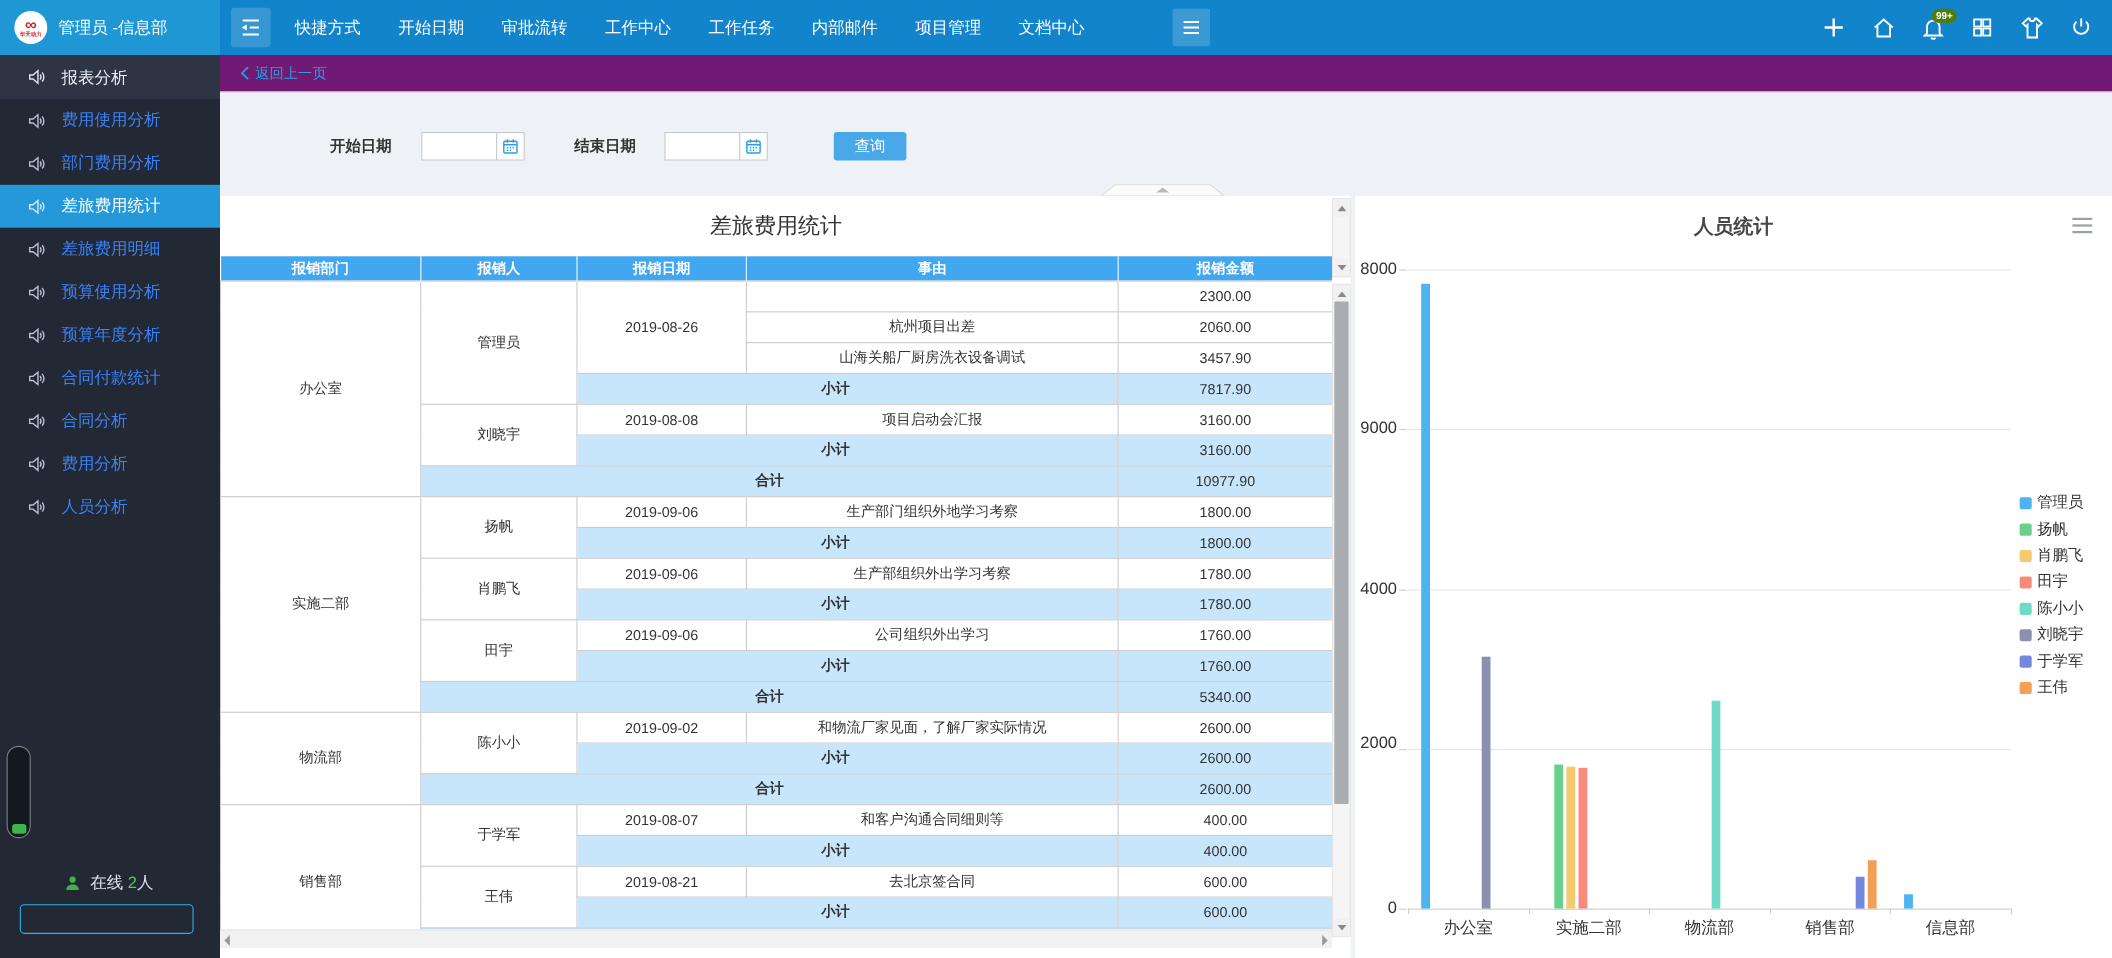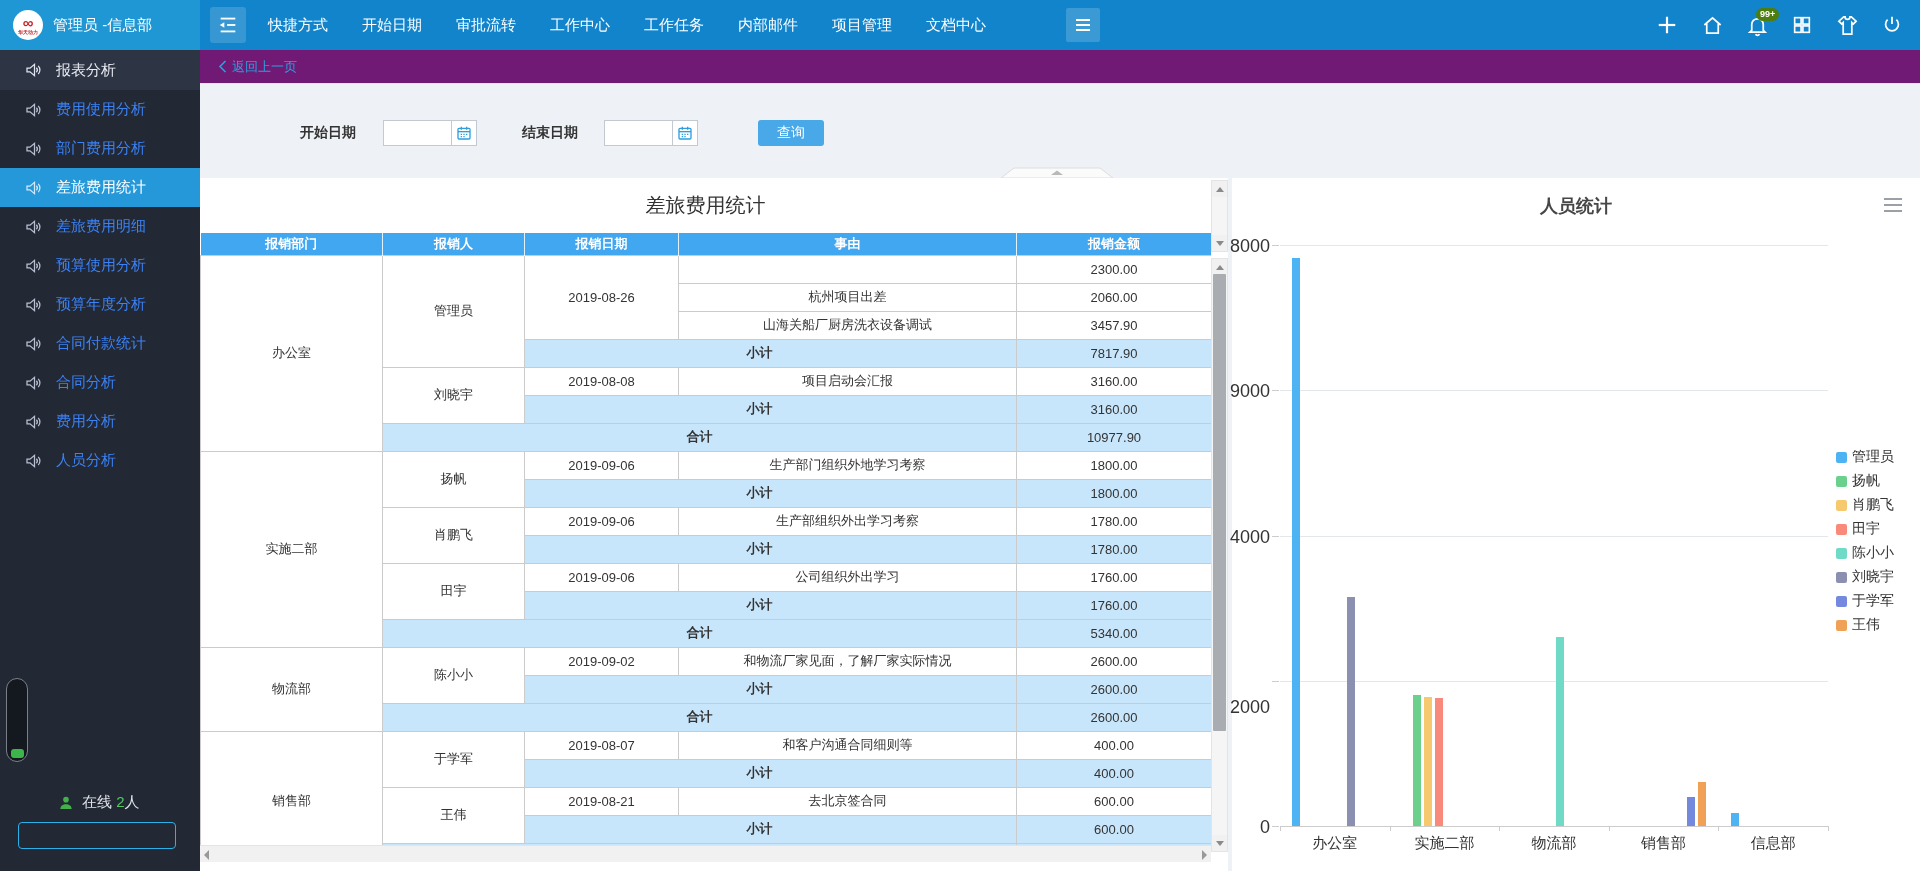--- a/index.html
+++ b/index.html
@@ -72,21 +72,21 @@
 
   
   .chart-panel { position:absolute; left:1032px; top:128px; width:688px; height:693px; background:#fff; }
   .chart-title { position:absolute; left:0; top:16px; width:688px; text-align:center; font-size:18px; color:#464646; font-weight:bold; }
   .toolbox { position:absolute; right:18px; top:20px; width:18px; height:14px; display:flex; flex-direction:column; justify-content:space-between; cursor:pointer; }
   .toolbox span { display:block; height:2px; background:#9aa0a6; }
   .gridline { position:absolute; height:1px; background:#e4e7ea; }
   .gridline.axis0 { background:#ccc; }
   .ydash { position:absolute; width:7px; height:1px; background:#ccc; }
   .xdash { position:absolute; width:1px; height:5px; background:#ccc; }
-  .ylab { position:absolute; width:40px; text-align:right; font-size:18px; color:#333; }
+  .ylab { position:absolute; width:40px; text-align:right; font-size:15px; color:#333; }
   .xlab { position:absolute; text-align:center; font-size:15px; color:#333; }
   .bar { position:absolute; }
   .legend { position:absolute; left:604px; top:272px; }
   .legend-item { display:flex; align-items:center; height:14px; margin-bottom:10px; cursor:pointer; }
   .legend-sq { width:11px; height:11px; border-radius:2px; margin-right:5px; flex:0 0 auto; }
   .legend-txt { font-size:14px; color:#333; white-space:nowrap; }
 
   svg { display:block; }
 </style>
 </head>
@@ -511,21 +511,21 @@
           <span></span>
           <span></span>
           <span></span>
         </div>
       <div>
           <div class="gridline axis0" style="left: 48px; top: 648px; width: 548px;"></div>
           <div class="ydash" style="left: 40px; top: 648px;"></div>
           <div class="ylab" style="left: -2px; top: 639px;">0</div>
           <div class="gridline" style="left: 48px; top: 502.75px; width: 548px;"></div>
           <div class="ydash" style="left: 40px; top: 502.75px;"></div>
-          <div class="ylab" style="left: -2px; top: 519px;">2000</div>
+          <div class="ylab" style="left: -2px; top: 489px;">2000</div>
           <div class="gridline" style="left: 48px; top: 357.5px; width: 548px;"></div>
           <div class="ydash" style="left: 40px; top: 357.5px;"></div>
           <div class="ylab" style="left: -2px; top: 348.5px;">4000</div>
           <div class="gridline" style="left: 48px; top: 212.25px; width: 548px;"></div>
           <div class="ydash" style="left: 40px; top: 212.25px;"></div>
           <div class="ylab" style="left: -2px; top: 203.25px;">9000</div>
           <div class="gridline" style="left: 48px; top: 67px; width: 548px;"></div>
           <div class="ydash" style="left: 40px; top: 67px;"></div>
           <div class="ylab" style="left: -2px; top: 58px;">8000</div>
           <div class="xdash" style="left: 48px; top: 648px;"></div>

